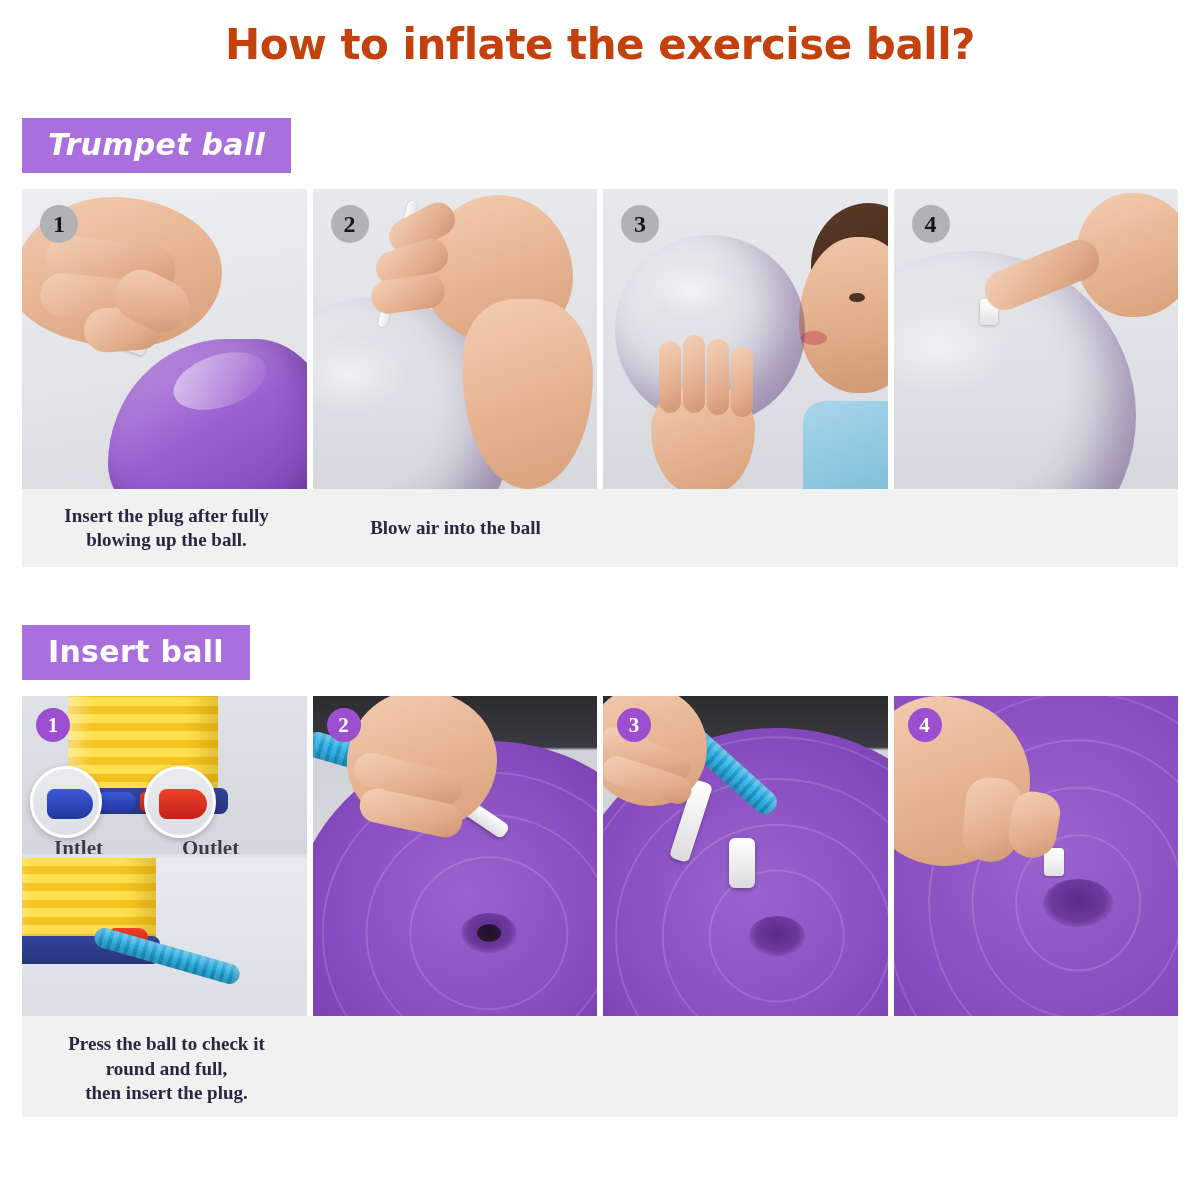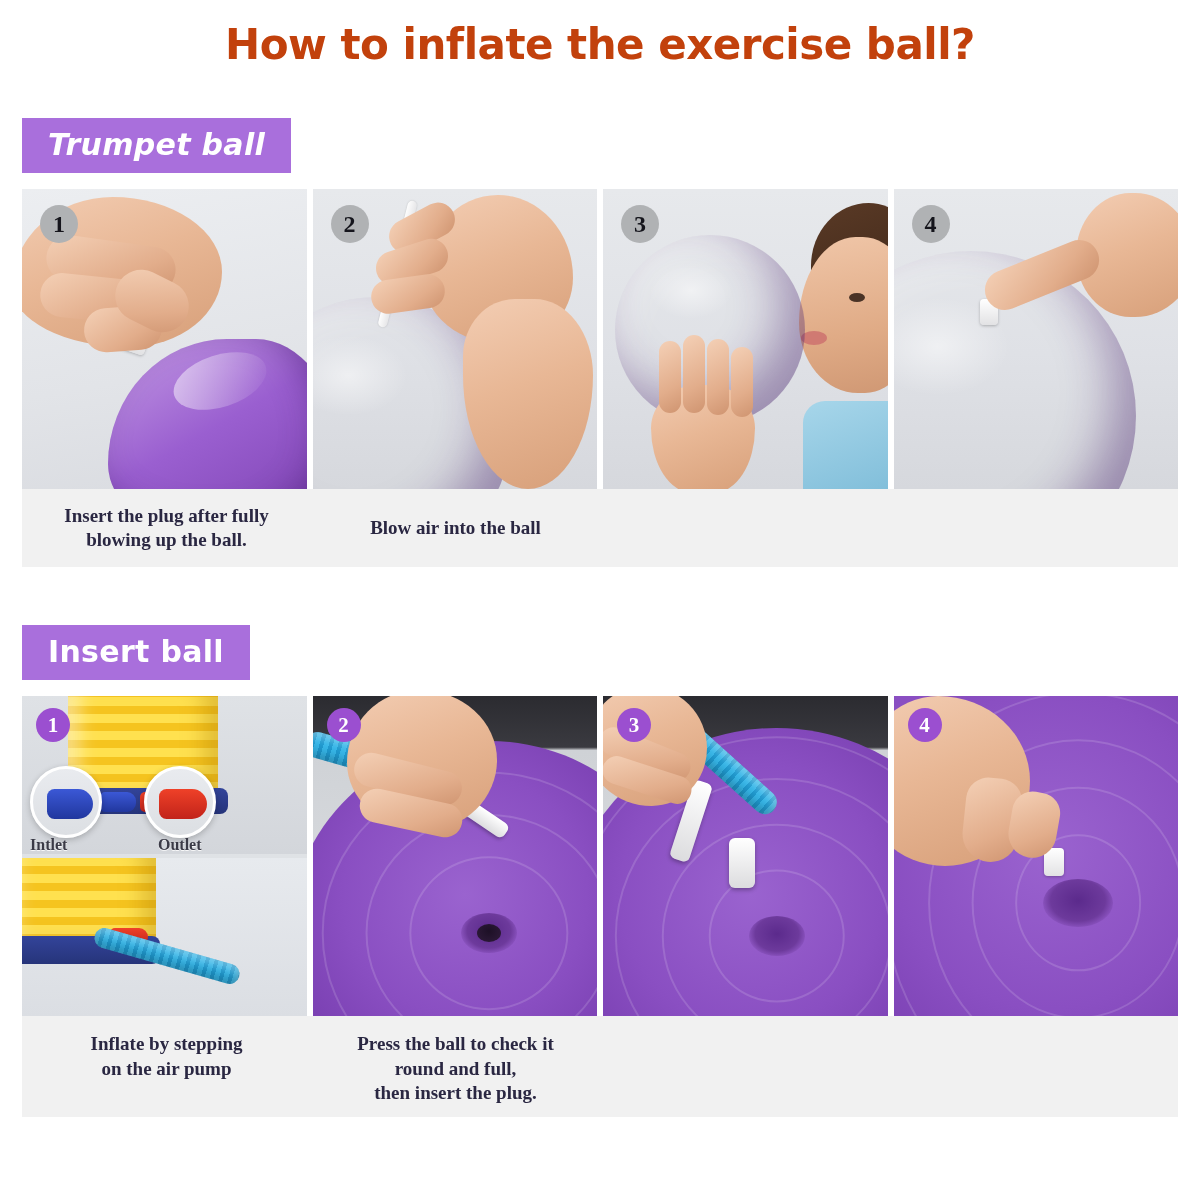--- a/index.html
+++ b/index.html
@@ -190,23 +190,24 @@
     position:absolute; border-radius:50%;
     border: 3px solid #ffffff;
     overflow: hidden;
     box-shadow: 0 2px 6px rgba(0,0,0,.22);
     background: linear-gradient(180deg,#e9ebef,#dcdfe3);
   }
   .callout-label {
     position:absolute;
     font-family: "Liberation Serif", serif;
     font-weight: 700;
-    font-size: 16px;
+    font-size: 21px;
     color: #3a3a46;
     text-shadow: 0 1px 0 rgba(255,255,255,.8);
+    margin-left: 24px;
   }
   .subpanel-split { position:absolute; inset:0; display:flex; flex-direction:column; gap:4px; }
   .subpanel { position:relative; flex:1; overflow:hidden; }
 
   
   .face {
     position:absolute;
     background: linear-gradient(170deg,#f0c6a8,#e0ab86 60%, #cf9773);
     border-radius: 48% 46% 44% 50% / 55% 52% 48% 45%;
   }
@@ -384,20 +385,18 @@
       </div>
       <div class="plug" style="left:150px;top:152px;width:20px;height:28px;"></div>
       <div class="skin" style="left:-34px;top:0px;width:170px;height:170px;border-radius:46% 54% 50% 50% / 50% 50% 50% 50%;"></div>
       <div class="finger" style="left:70px;top:82px;width:56px;height:84px;border-radius:24px 24px 30px 30px;transform:rotate(6deg);"></div>
       <div class="finger" style="left:116px;top:96px;width:48px;height:66px;border-radius:22px 22px 26px 26px;transform:rotate(10deg);"></div>
       <div class="badge purple small">4</div>
     </div>
   </div>
 
   <div class="captions r2">
-    <div class="caption">Inflate by stepping
-on the air pump</div>
     <div class="caption">Press the ball to check it
 round and full,
 then insert the plug.</div>
   </div>
 
 </div>
 
 </body></html>

